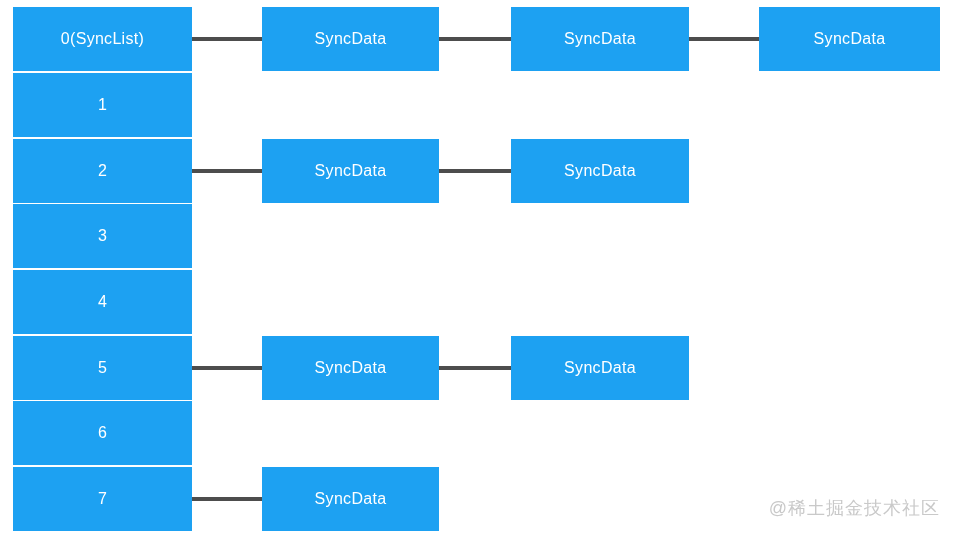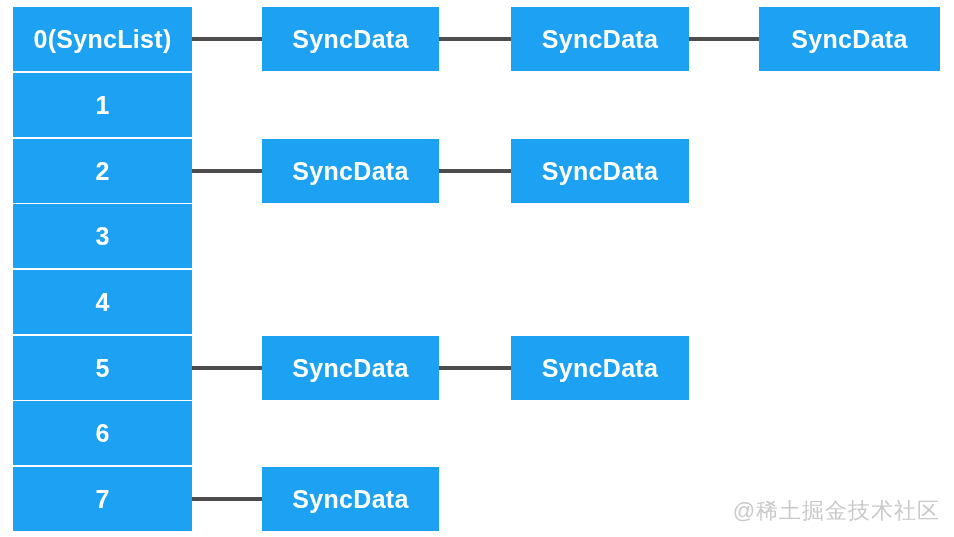--- a/index.html
+++ b/index.html
@@ -15,22 +15,22 @@
     background: #ffffff;
     overflow: hidden;
   }
   .bucket, .node {
     position: absolute;
     background: var(--accent, #1da1f2);
     color: var(--node-text, #ffffff);
     display: flex;
     align-items: center;
     justify-content: center;
-    font-weight: bold;
-    font-size: 25px;
+    font-weight: normal;
+    font-size: 16px;
     letter-spacing: 0.3px;
     box-sizing: border-box;
   }
   .bucket {
     left: 13px;
     width: 179px;
     height: 64px;
   }
   .node {
     height: 64px;
@@ -38,21 +38,21 @@
   }
   .conn {
     position: absolute;
     height: 4px;
     background: var(--connector, #4d4d4d);
   }
   .watermark {
     position: absolute;
     right: 14px;
     top: 496px;
-    font-size: 22px;
+    font-size: 18px;
     color: var(--watermark, #c9c9c9);
     letter-spacing: 1px;
   }
 </style>
 </head>
 <body>
 
 <div class="canvas">
 
   <div class="bucket" style="top:7px">0(SyncList)</div>

